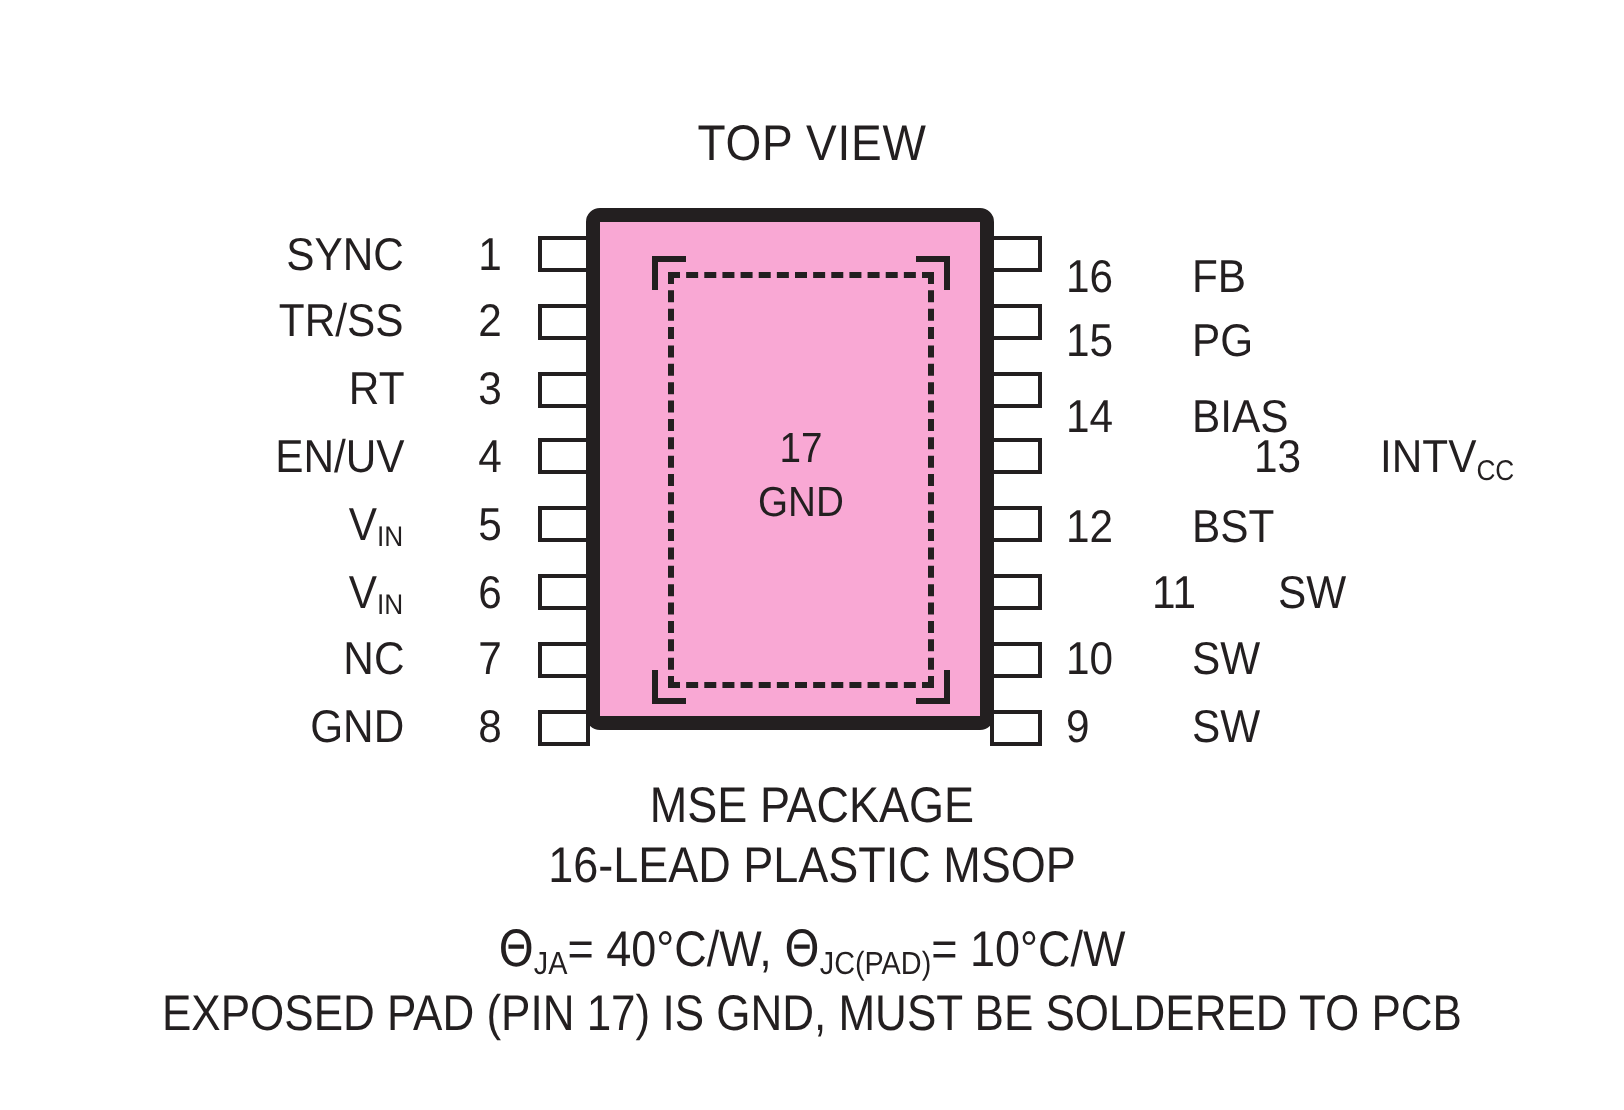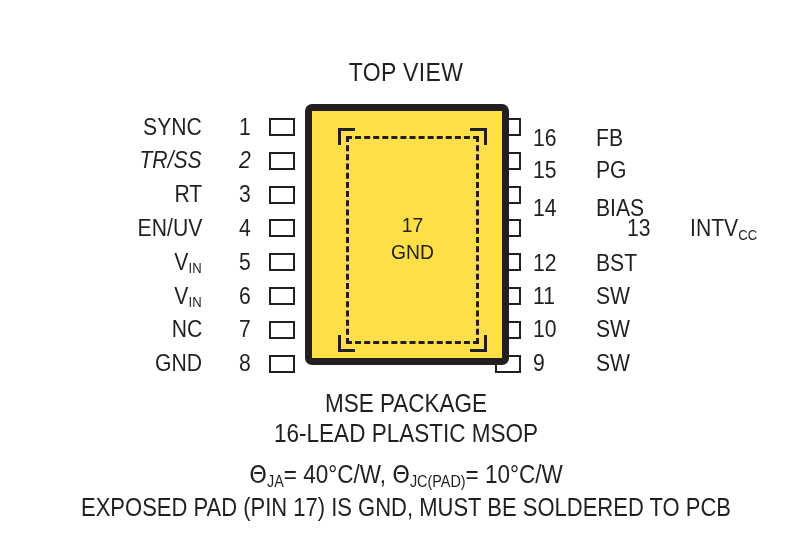--- a/index.html
+++ b/index.html
@@ -37,23 +37,22 @@
   
   #package-body {
     position: absolute;
     left: 293px;
     top: 104px;
     width: 204px;
     height: 261px;
     border: 7px solid #231f20;
     border-radius: 7px;
     box-sizing: border-box;
-    background: #fde047;
+    background: #f9a8d4;
     z-index: 3;
-    margin-left: 12px;
   }
 
   
   #exposed-pad {
     position: absolute;
     left: 34px;
     top: 25px;
     width: 133px;
     height: 208px;
     box-sizing: border-box;
@@ -213,21 +212,21 @@
       <div class="lead right" style="top: 287px;"></div>
       <div class="lead right" style="top: 320.8px;"></div>
       <div class="lead right" style="top: 354.6px;"></div>
     </div>
 
   <div id="left-pin-labels">
       <div class="pin-row left-row" style="top: 112px;">
         <span class="pname">SYNC</span>
         <span class="pnum">1</span>
       </div>
-      <div class="pin-row left-row" style="top: 145.8px; font-style: italic;">
+      <div class="pin-row left-row" style="top: 145.8px;">
         <span class="pname">TR/SS</span>
         <span class="pnum">2</span>
       </div>
       <div class="pin-row left-row" style="top: 179.6px;">
         <span class="pname">RT</span>
         <span class="pnum">3</span>
       </div>
       <div class="pin-row left-row" style="top: 213.4px;">
         <span class="pname">EN/UV</span>
         <span class="pnum">4</span>
@@ -264,21 +263,21 @@
         <span class="pname">BIAS</span>
       </div>
       <div class="pin-row right-row" style="top: 213.4px; justify-content: flex-end;">
         <span class="pnum">13</span>
         <span class="pname">INTV<sub>CC</sub></span>
       </div>
       <div class="pin-row right-row" style="top: 248px;">
         <span class="pnum">12</span>
         <span class="pname">BST</span>
       </div>
-      <div class="pin-row right-row" style="top: 281px;">
+      <div class="pin-row right-row" style="top: 281px; margin-left: 43px;">
         <span class="pnum">11</span>
         <span class="pname">SW</span>
       </div>
       <div class="pin-row right-row" style="top: 314px;">
         <span class="pnum">10</span>
         <span class="pname">SW</span>
       </div>
       <div class="pin-row right-row" style="top: 348.6px;">
         <span class="pnum">9</span>
         <span class="pname">SW</span>

